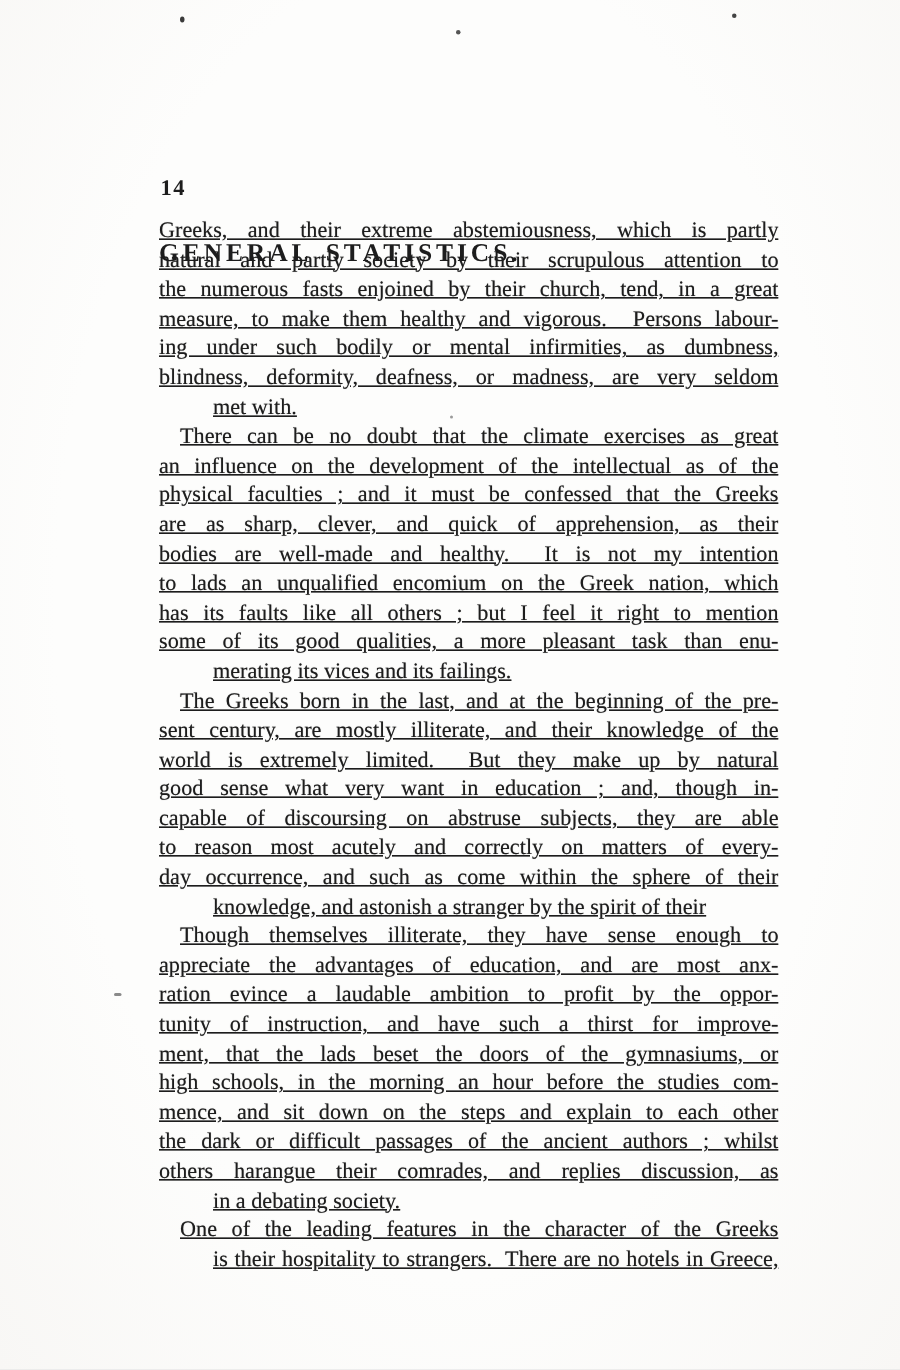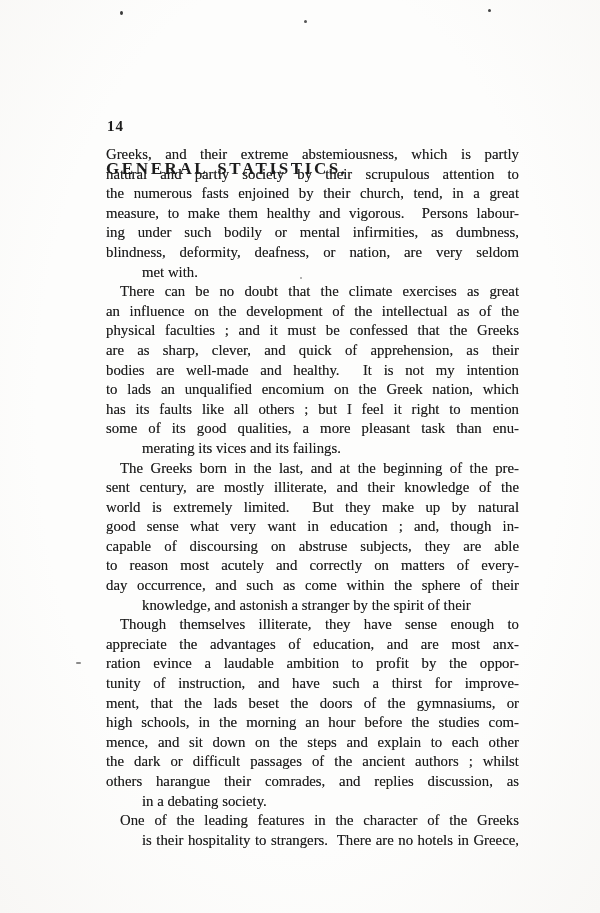--- a/index.html
+++ b/index.html
@@ -29,20 +29,21 @@
   .body {
     position:absolute; left:106px; top:145px; width:413px;
     font-size:14.8px; line-height:19.6px;
     text-shadow:0 0 0.5px rgba(25,25,25,0.55);
   }
   .para { margin:0; }
   .line {
     height:19.6px; overflow:hidden;
     text-align:justify; text-align-last:justify;
     white-space:pre-wrap;
+    text-decoration:underline;
   }
   .para .line:last-child { text-align-last:left;margin-left:36px; }
   .para.jlast .line:last-child { text-align-last:justify; }
   .para.indent .line:first-child { text-indent:14px; }
   .speck { position:absolute; background:#3a3a3a; border-radius:50%; }
 </style>
 </head>
 <body>
 
 <div class="page">
@@ -52,21 +53,21 @@
     <span class="title">GENERAL STATISTICS.</span>
   </div>
 
   <div class="body" id="body-text">
       <div class="para">
         <div class="line">Greeks, and their extreme abstemiousness, which is partly</div>
         <div class="line">natural and partly society by their scrupulous attention to</div>
         <div class="line">the numerous fasts enjoined by their church, tend, in a great</div>
         <div class="line">measure, to make them healthy and vigorous.  Persons labour-</div>
         <div class="line">ing under such bodily or mental infirmities, as dumbness,</div>
-        <div class="line">blindness, deformity, deafness, or nation, are very seldom</div>
+        <div class="line">blindness, deformity, deafness, or madness, are very seldom</div>
         <div class="line">met with.</div>
       </div>
       <div class="para indent">
         <div class="line">There can be no doubt that the climate exercises as great</div>
         <div class="line">an influence on the development of the intellectual as of the</div>
         <div class="line">physical faculties ; and it must be confessed that the Greeks</div>
         <div class="line">are as sharp, clever, and quick of apprehension, as their</div>
         <div class="line">bodies are well-made and healthy.  It is not my intention</div>
         <div class="line">to lads an unqualified encomium on the Greek nation, which</div>
         <div class="line">has its faults like all others ; but I feel it right to mention</div>

